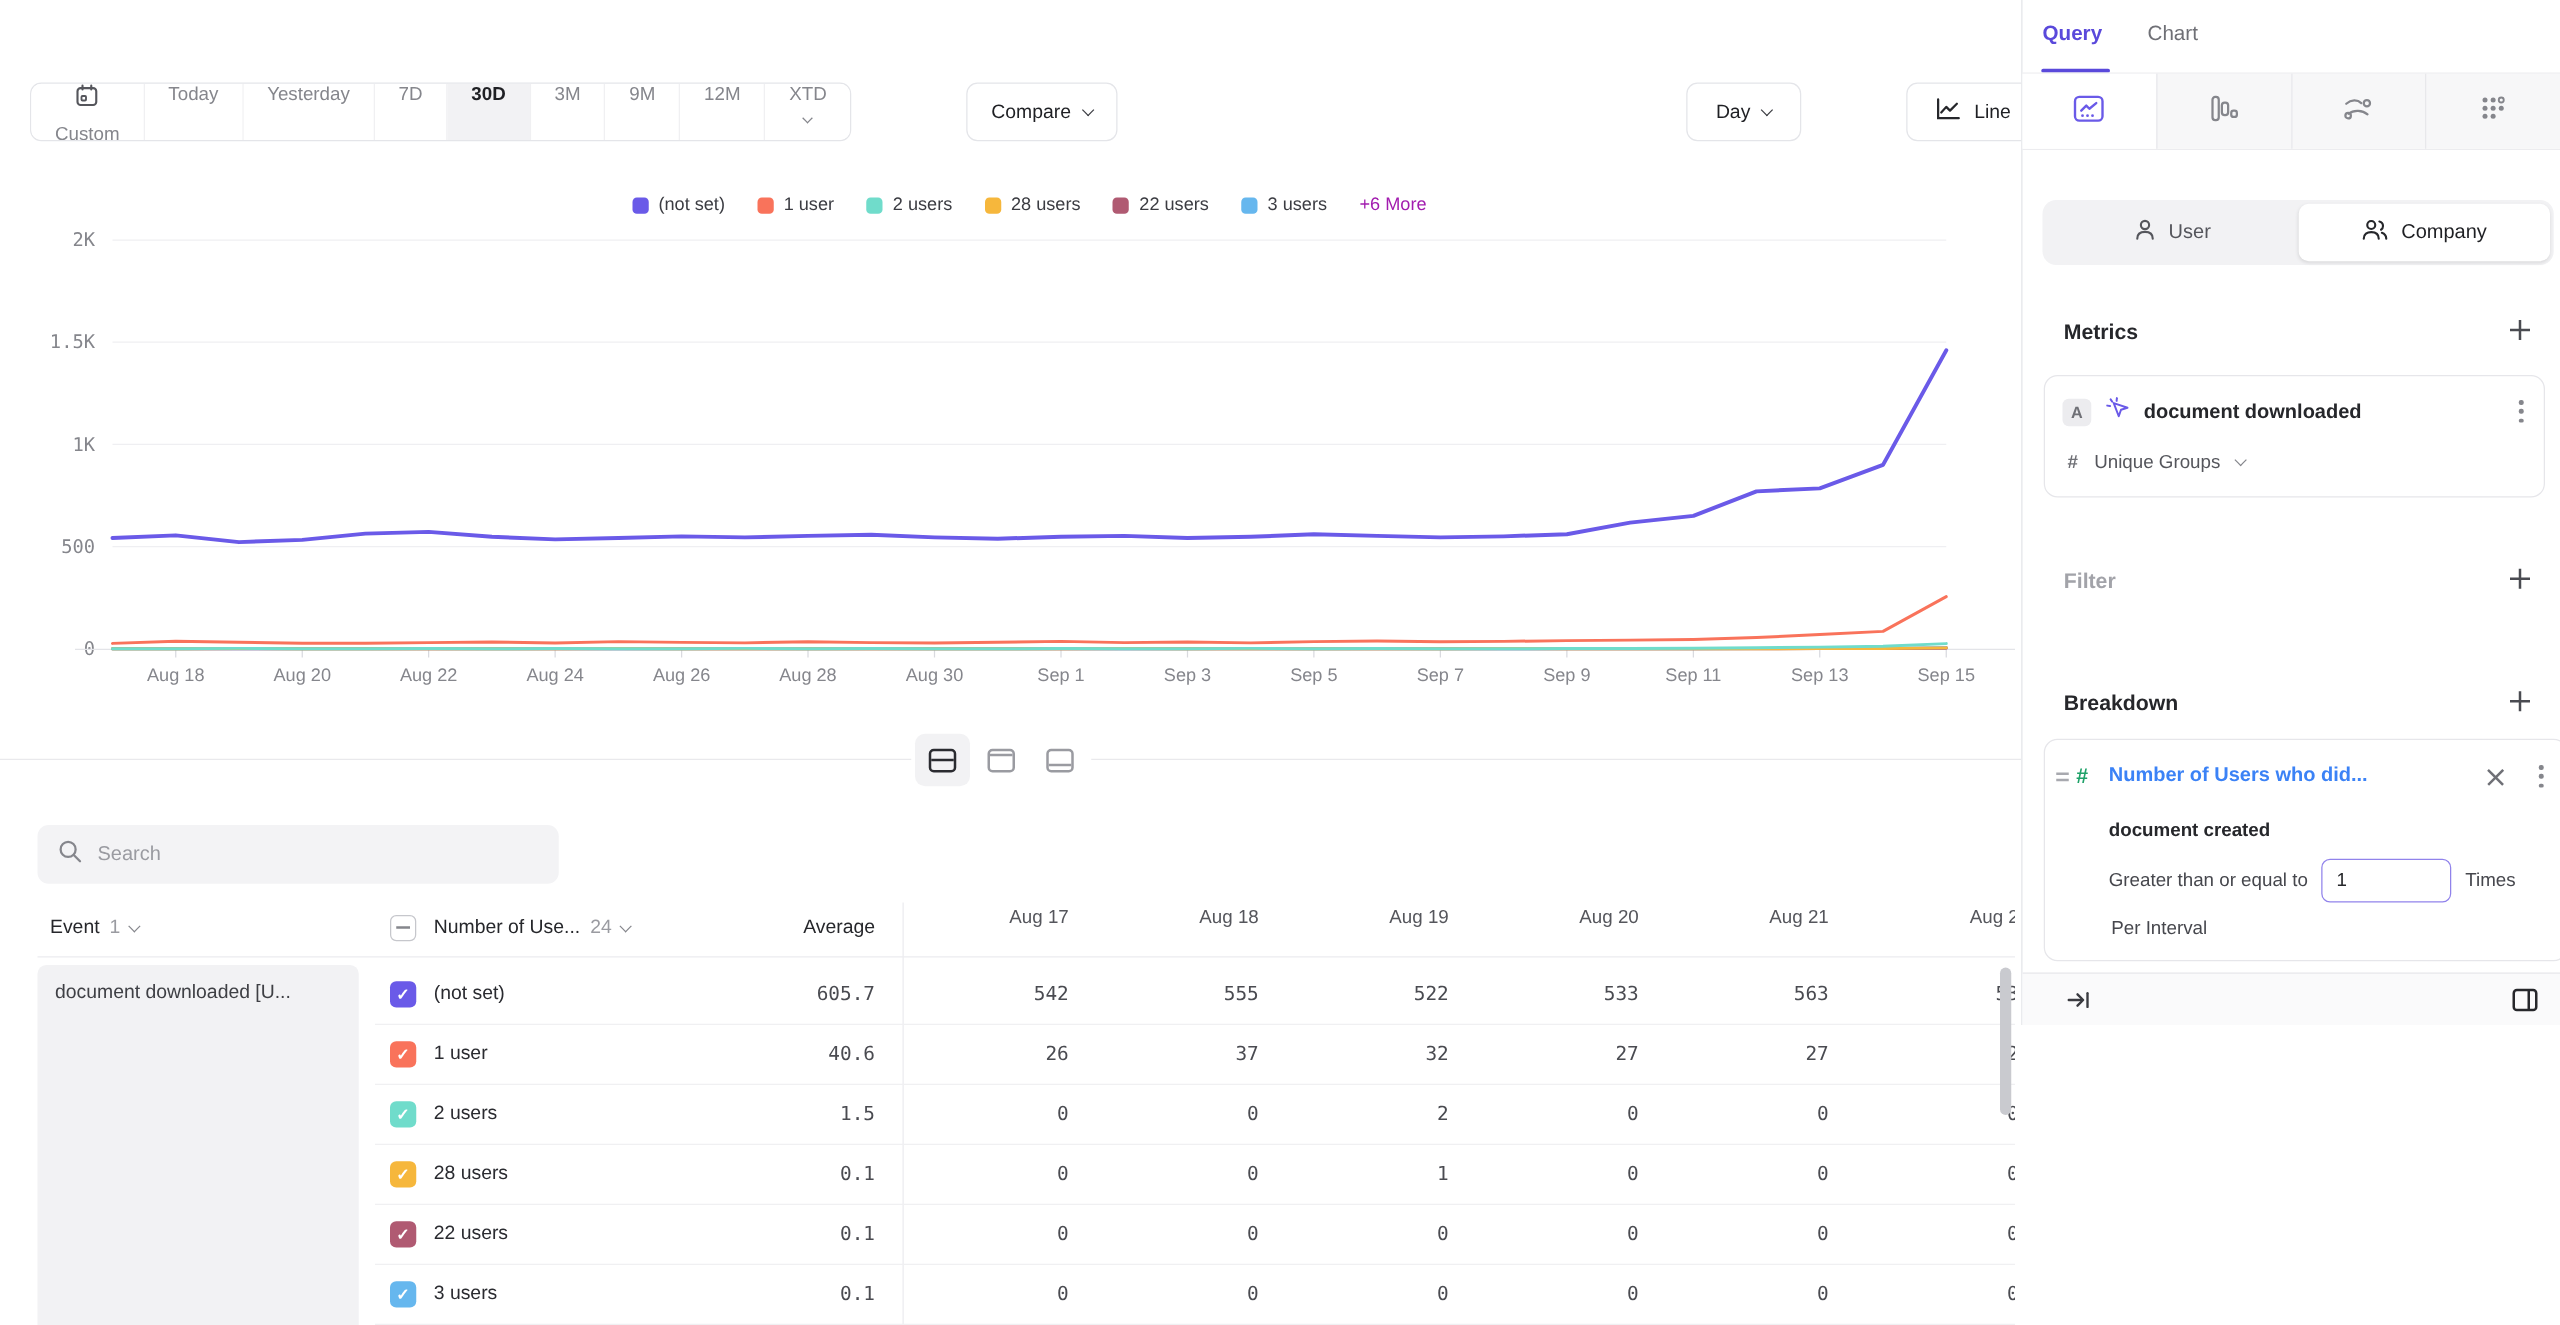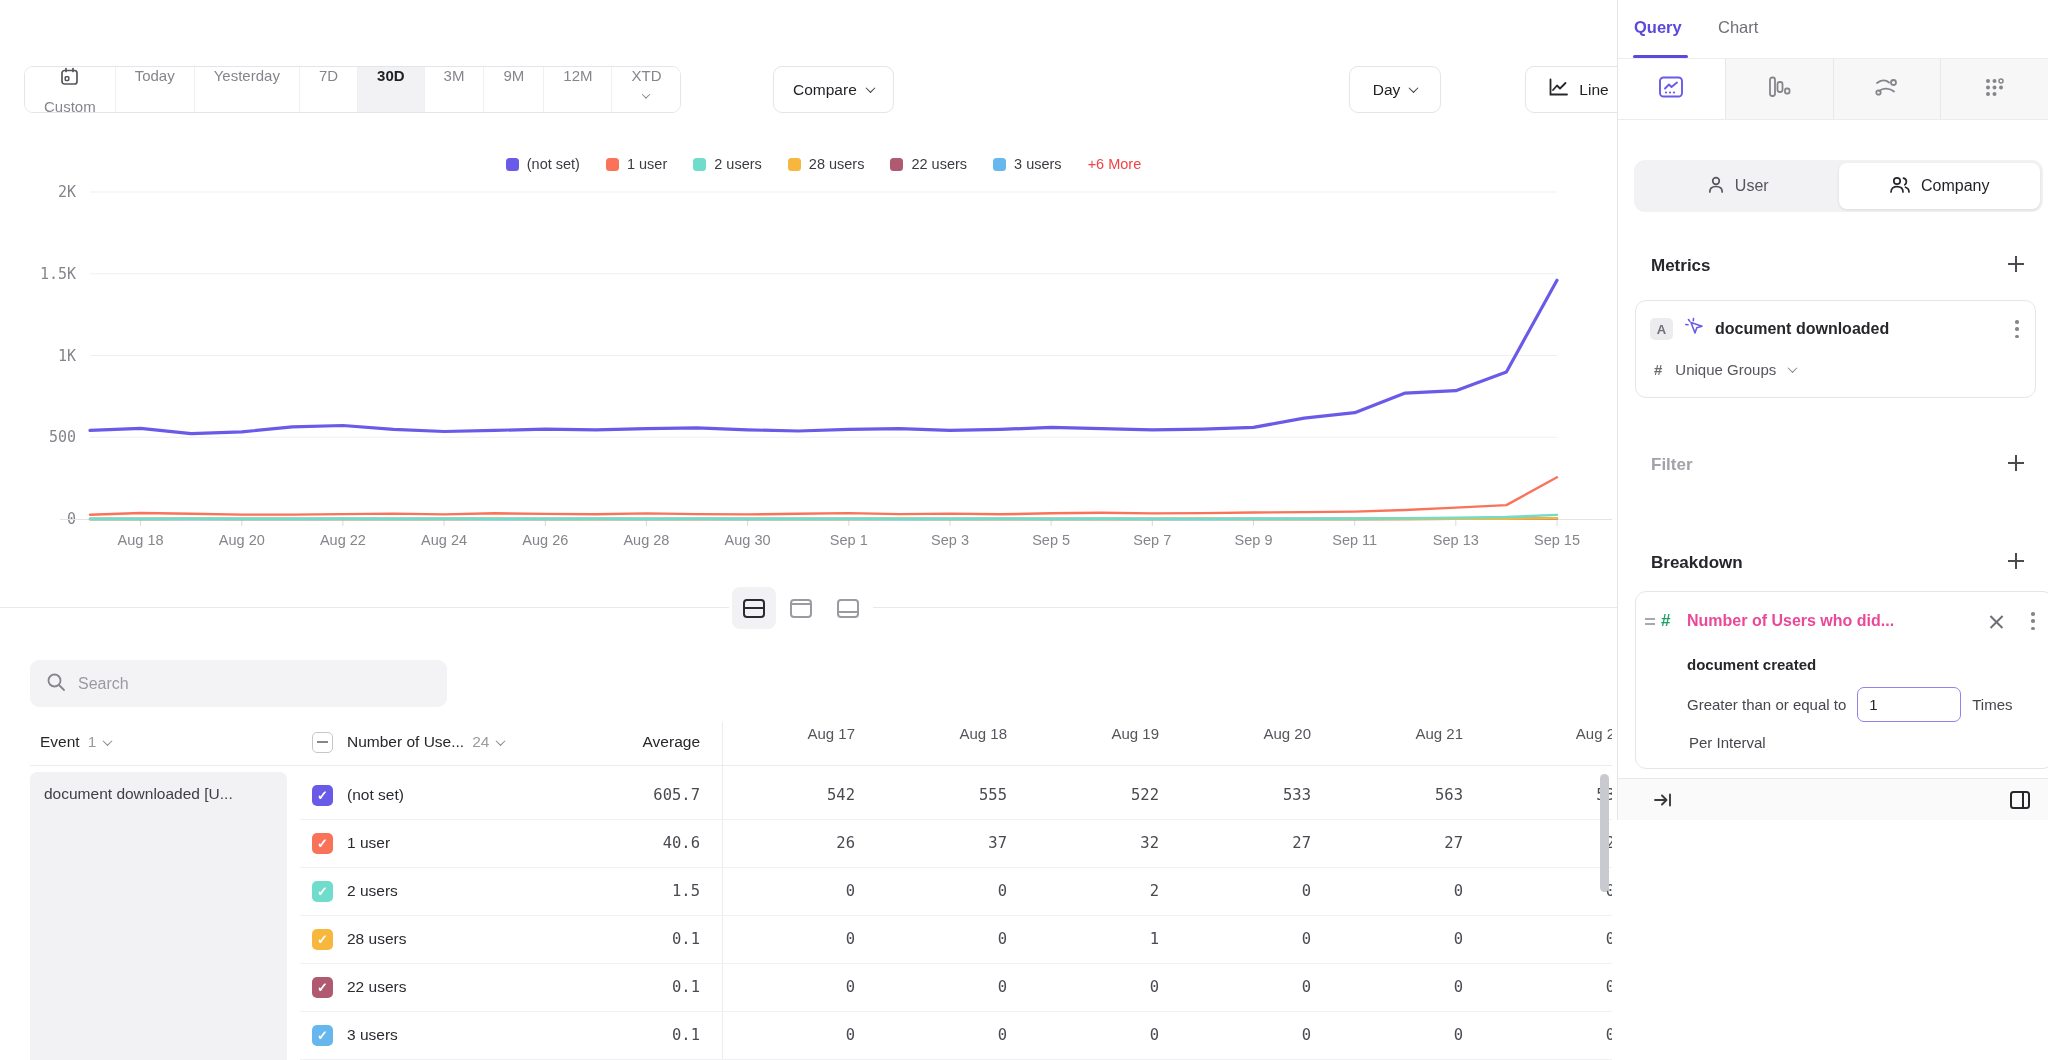--- a/index.html
+++ b/index.html
@@ -25,21 +25,21 @@
   .chev { width:7px; height:7px; border-right:1.7px solid #85868C; border-bottom:1.7px solid #85868C;
     display:inline-block; transform:rotate(45deg) translate(-1px,-1px); }
   .chev.dark { border-color:#3A3B40; }
   .chev.sm { width:6px; height:6px; }
 
   
   .legend { position:absolute; left:90px; top:156px; width:1467px; display:flex; justify-content:center;
     gap:26px; align-items:center; font-size:14.5px; color:#3B3C42; }
   .lg-item { display:flex; gap:8px; align-items:center; cursor:pointer; }
   .lg-sw { width:13px; height:13px; border-radius:3.5px; }
-  .lg-more { color:#ef4444; cursor:pointer; }
+  .lg-more { color:#a21caf; cursor:pointer; }
 
   svg.chart { position:absolute; left:0; top:0; width:1617px; height:620px; }
   .ylab { font-family:"DejaVu Sans Mono", monospace; font-size:15px; fill:#85868C; }
   .xlab { font-family:"Liberation Sans", sans-serif; font-size:14.5px; fill:#85868C; }
 
   
   .divider-line { position:absolute; left:0; right:0; top:607px; height:1px; background:#E9E9EC; }
   .layout-toggles { position:absolute; left:729px; top:584px; background:#fff; border-radius:10px;
     padding:3px; display:flex; gap:3px; }
   .lt-btn { width:44px; height:42px; border-radius:8px; display:flex; align-items:center;
@@ -123,21 +123,21 @@
   .mc-kebab { position:absolute; right:16px; top:19px; }
   .mc-row2 { position:absolute; left:18px; top:60px; display:flex; gap:13px; align-items:center;
     font-size:15px; color:#55565C; cursor:pointer; }
   .hash-gray { color:#6F7076; font-weight:bold; }
 
   .bd-card { position:absolute; left:17px; top:591px; right:-6px; height:178px; border:1px solid #E6E6EA;
     border-radius:11px; background:#fff; }
   .bd-handle { position:absolute; left:9px; top:26px; width:10px; cursor:grab; }
   .bd-handle i { display:block; height:1.6px; background:#A8A9AF; margin-bottom:3.5px; }
   .bd-hash { position:absolute; left:25px; top:19px; color:#1FA269; font-weight:bold; font-size:17px; }
-  .bd-title { position:absolute; left:51px; top:20px; font-size:16px; font-weight:bold; color:#ec4899; }
+  .bd-title { position:absolute; left:51px; top:20px; font-size:16px; font-weight:bold; color:#3b82f6; }
   .xclose { position:absolute; right:49px; top:22px; width:15px; height:15px; cursor:pointer; }
   .xclose::before,.xclose::after { content:""; position:absolute; left:-1px; top:6.5px; width:17px; height:1.8px;
     background:#6F7076; }
   .xclose::before { transform:rotate(45deg); } .xclose::after { transform:rotate(-45deg); }
   .bd-kebab { position:absolute; right:18px; top:20px; }
   .bd-event { position:absolute; left:51px; top:64px; font-size:15px; font-weight:bold; color:#26272B; }
   .bd-cond { position:absolute; left:51px; top:95px; display:flex; align-items:center; gap:11px;
     font-size:15px; color:#46474D; }
   .bd-input { width:104px; height:35px; border:1.5px solid #9183EB; border-radius:7px; padding:0 11px;
     font-size:15px; color:#26272B; outline:none; font-family:"Liberation Sans", sans-serif; }

